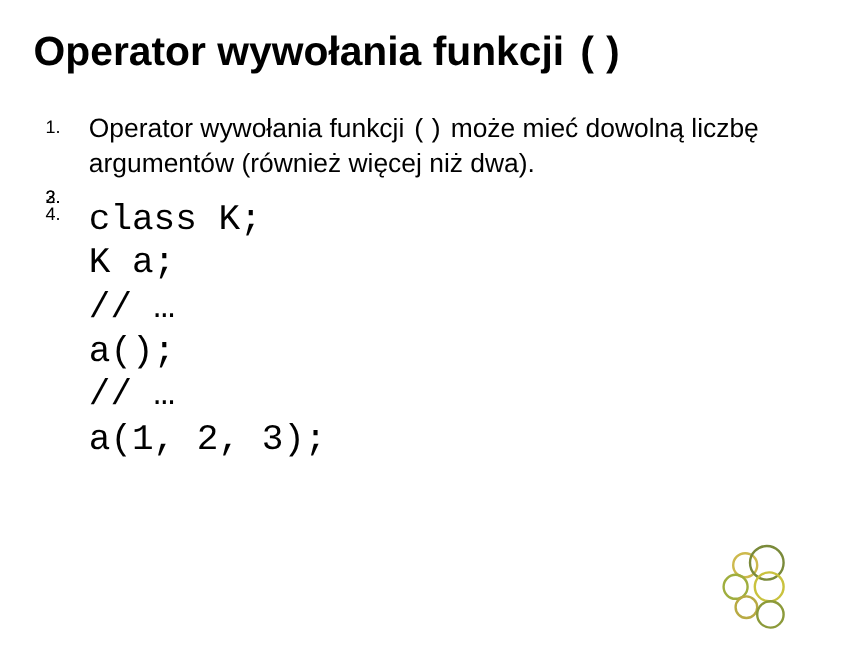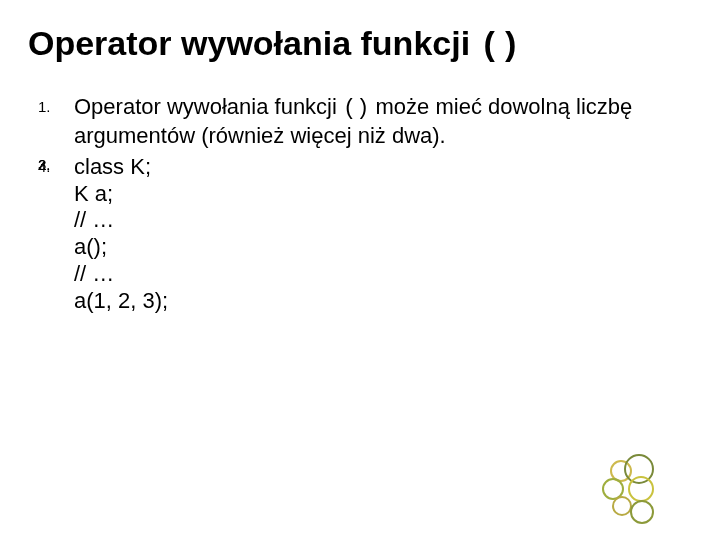--- a/index.html
+++ b/index.html
@@ -44,25 +44,25 @@
     position: absolute;
     left: -36px;
     top: 4px;
     font-size: 15px;
     color: #000000;
   }
   .mono-inline {
     font-family: "Courier New", Courier, monospace;
   }
   .codeblock {
-    font-family: Liberation Sans, sans-serif;
-    font-size: 22px;
+    font-family: Liberation Mono, monospace;
+    font-size: 30px;
     line-height: 1.22;
     white-space: pre;
-    margin-top: 4px;
+    margin-top: 16px;
   }
   .deco {
     position: absolute;
     right: 16px;
     bottom: 14px;
     width: 60px;
     height: 72px;
   }
   .deco .ring {
     position: absolute;

